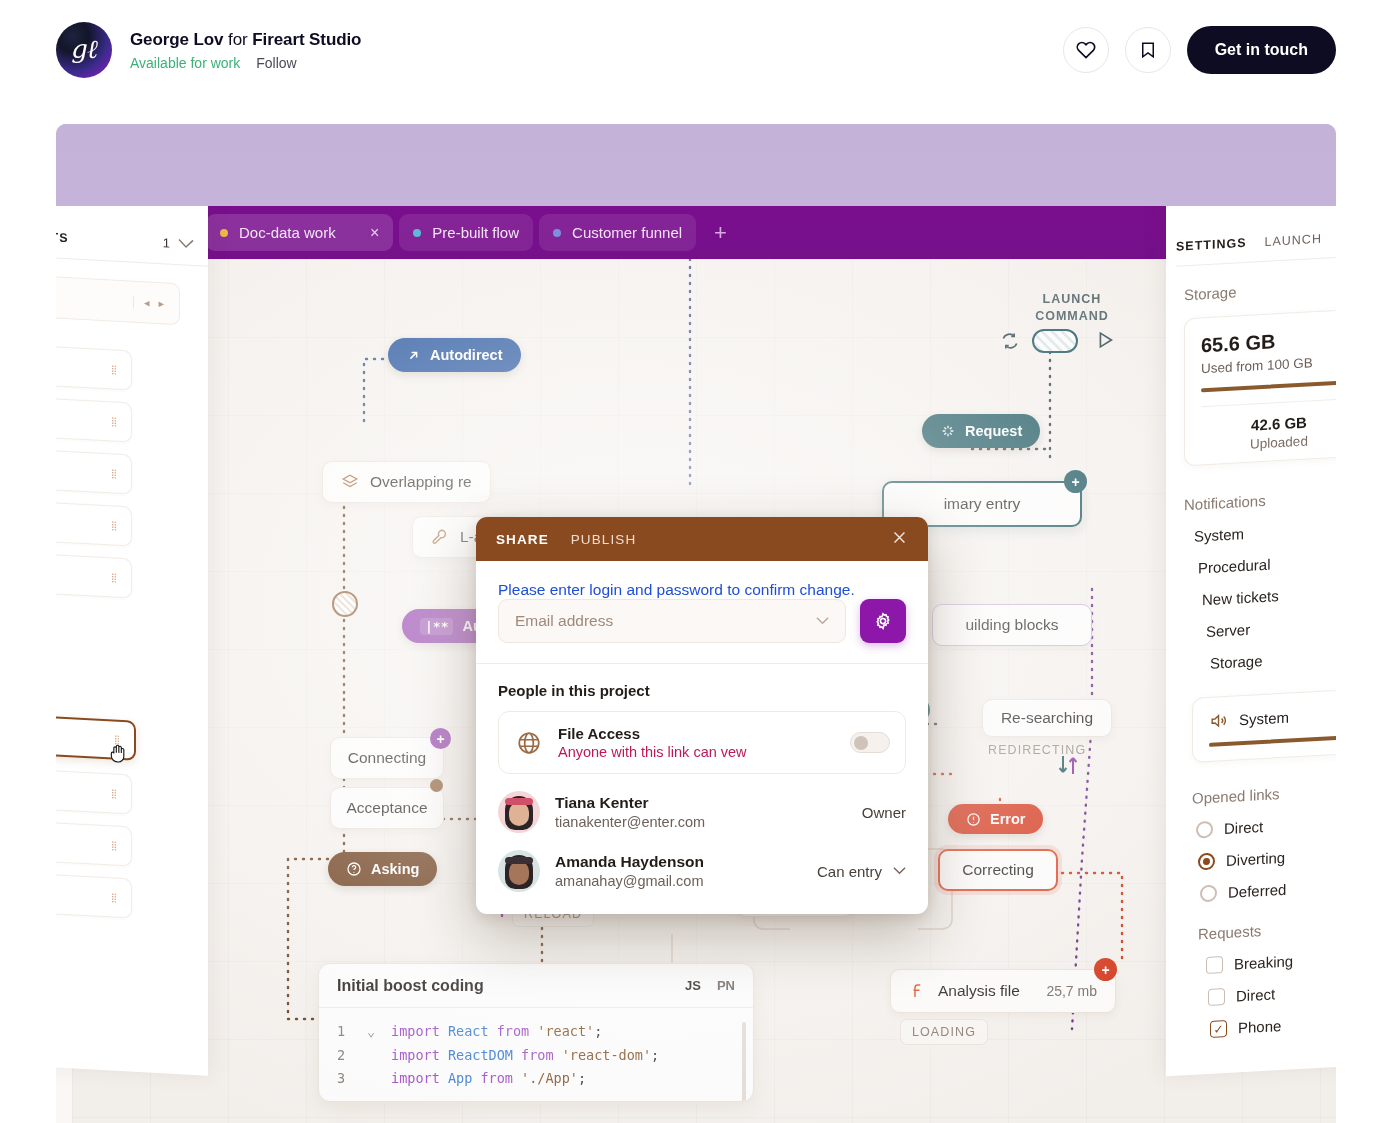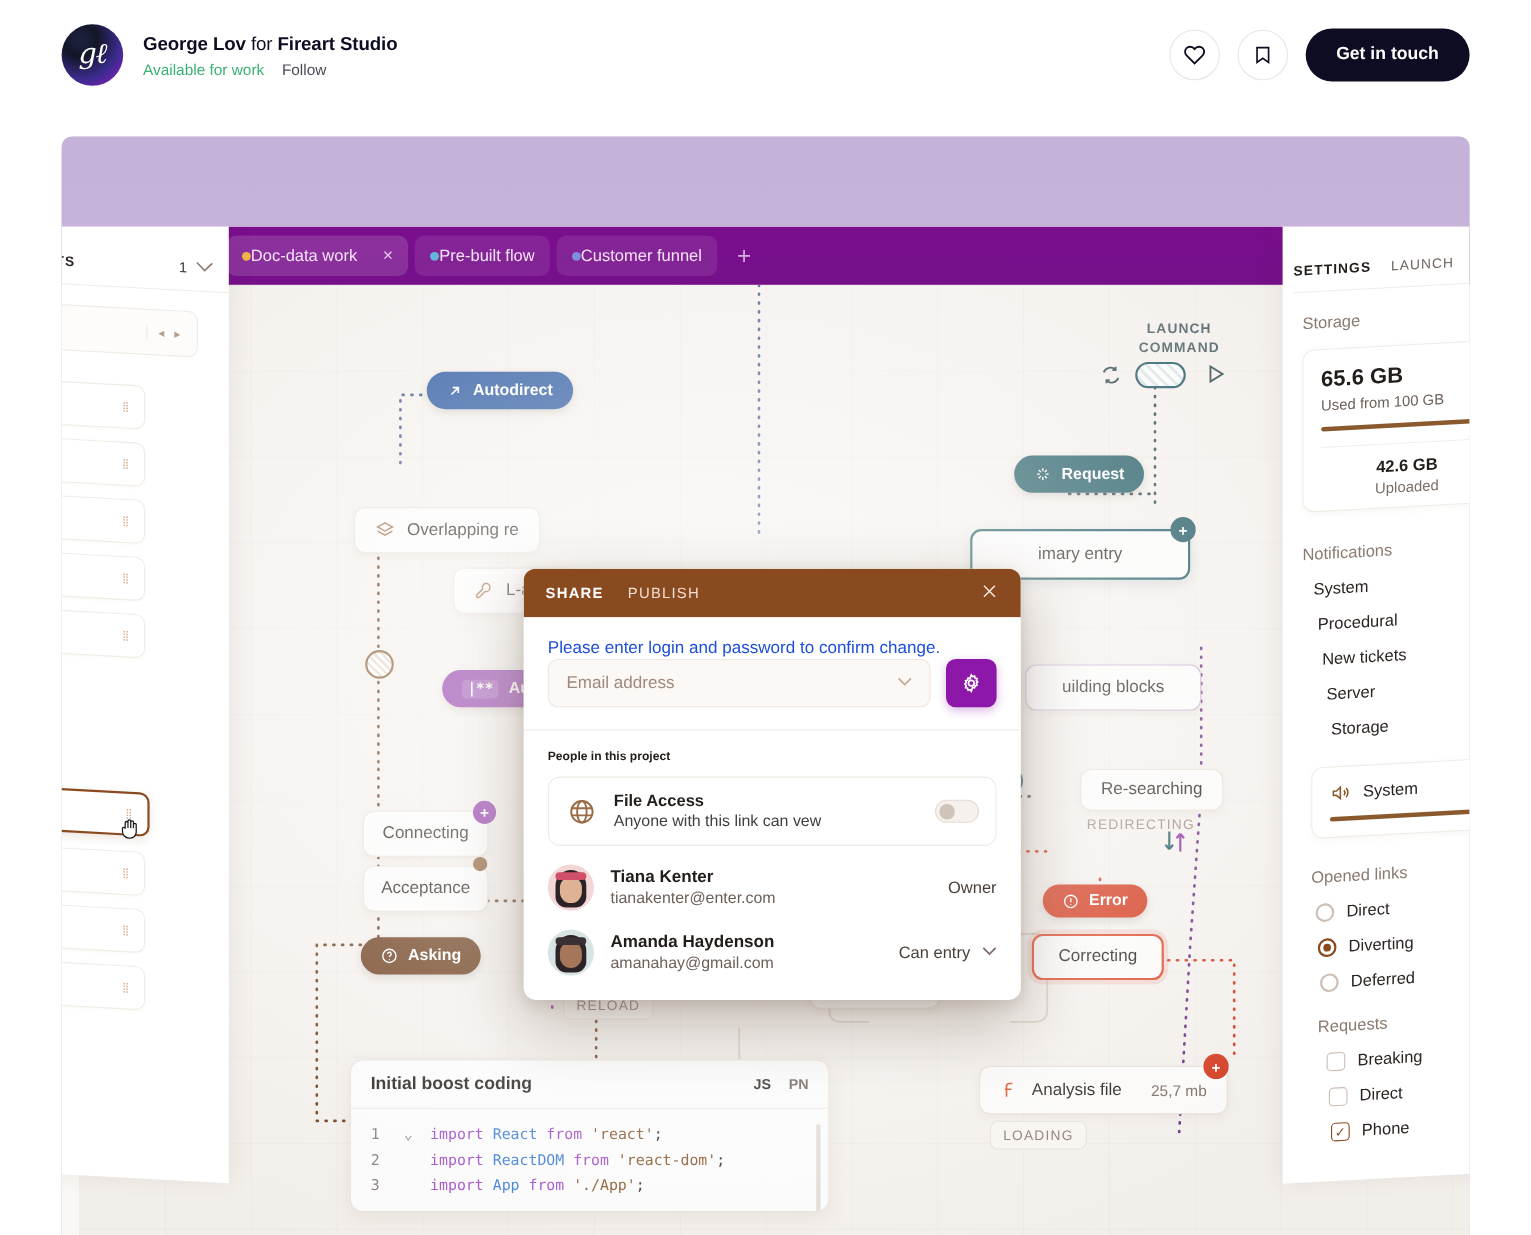--- a/index.html
+++ b/index.html
@@ -67,21 +67,21 @@
 
   
   .tabbar{
     position:absolute; left:0; top:0; width:1280px; height:53px;
     background:#7d0f91;
     background:linear-gradient(180deg,#7a0e8e 0%,#75108a 100%);
     display:flex; align-items:center; padding-left:150px;
   }
   .tab{
     height:37px; border-radius:9px; padding:0 14px;
-    display:flex; align-items:center; 
+    display:flex; align-items:center; gap:11px;
     font-size:15px; color:#f4e4f7; margin-right:6px; position:relative;
   }
   .tab.active{ background:rgba(255,255,255,0.14); }
   .tab.dim{ background:rgba(255,255,255,0.09); }
   .tab .dot{ width:8px;height:8px;border-radius:50%; flex:none; }
   .tab .label{ white-space:nowrap; overflow:hidden; }
   .tab .close{ font-size:16px; color:#e9cdef; margin-left:16px; }
   .tab-add{ color:#d9a8e4; font-size:22px; margin-left:12px; }
   .tabbar-right{
     margin-left:auto; display:flex; align-items:center; gap:26px; padding-right:34px;
@@ -263,28 +263,28 @@
     flex:1; height:44px; border:1px solid #eee7e1; border-radius:9px; background:#fbf8f5;
     display:flex; align-items:center; padding:0 16px; font-size:15.5px; color:#a0897a;
   }
   .email-field .chev{ margin-left:auto; color:#c0a896; font-size:11px; }
   .gear-btn{
     width:46px;height:44px;border-radius:9px;background:#8d17a8;
     display:flex;align-items:center;justify-content:center; color:#fff;
     box-shadow:0 3px 9px rgba(140,25,168,0.3);
   }
   .modal-sep{ height:1px; background:#f1ebe5; margin:20px -22px 0; }
-  .people-title{ font-size:11px; font-weight:700; color:#231d1a; margin-top:18px; }
+  .people-title{ font-size:15px; font-weight:700; color:#231d1a; margin-top:18px; }
   .fa-card{
     margin-top:12px; border:1px solid #f0eae4; border-radius:11px;
     display:flex; align-items:center; gap:14px; padding:13px 15px;
   }
   .fa-ico{ width:30px;height:30px; color:#9a6b45; display:flex;align-items:center;justify-content:center;}
   .fa-t{ font-size:15px; font-weight:700; color:#231d1a; }
-  .fa-s{ font-size:14.5px; color:#404040; margin-top:2px; }
+  .fa-s{ font-size:14.5px; color:#be185d; margin-top:2px; }
   .switch{
     margin-left:auto; width:40px;height:21px;border-radius:11px;
     border:1px solid #e4dcd5; background:#f6f1ed; display:flex; align-items:center; padding:0 3px;
   }
   .switch i{ width:14px;height:14px;border-radius:50%; background:#cfc3ba; display:block;}
   .person{ display:flex; align-items:center; gap:15px; margin-top:17px; }
   .pav{ width:42px;height:42px;border-radius:50%; flex:none; position:relative; overflow:hidden; }
   .pav.a{ background:#f3d6d6; }
   .pav.b{ background:#d8e4e4; }
   .pav .hair{ position:absolute; left:7px; top:5px; width:28px; height:34px; border-radius:14px 14px 10px 10px; background:#2c2326;}

